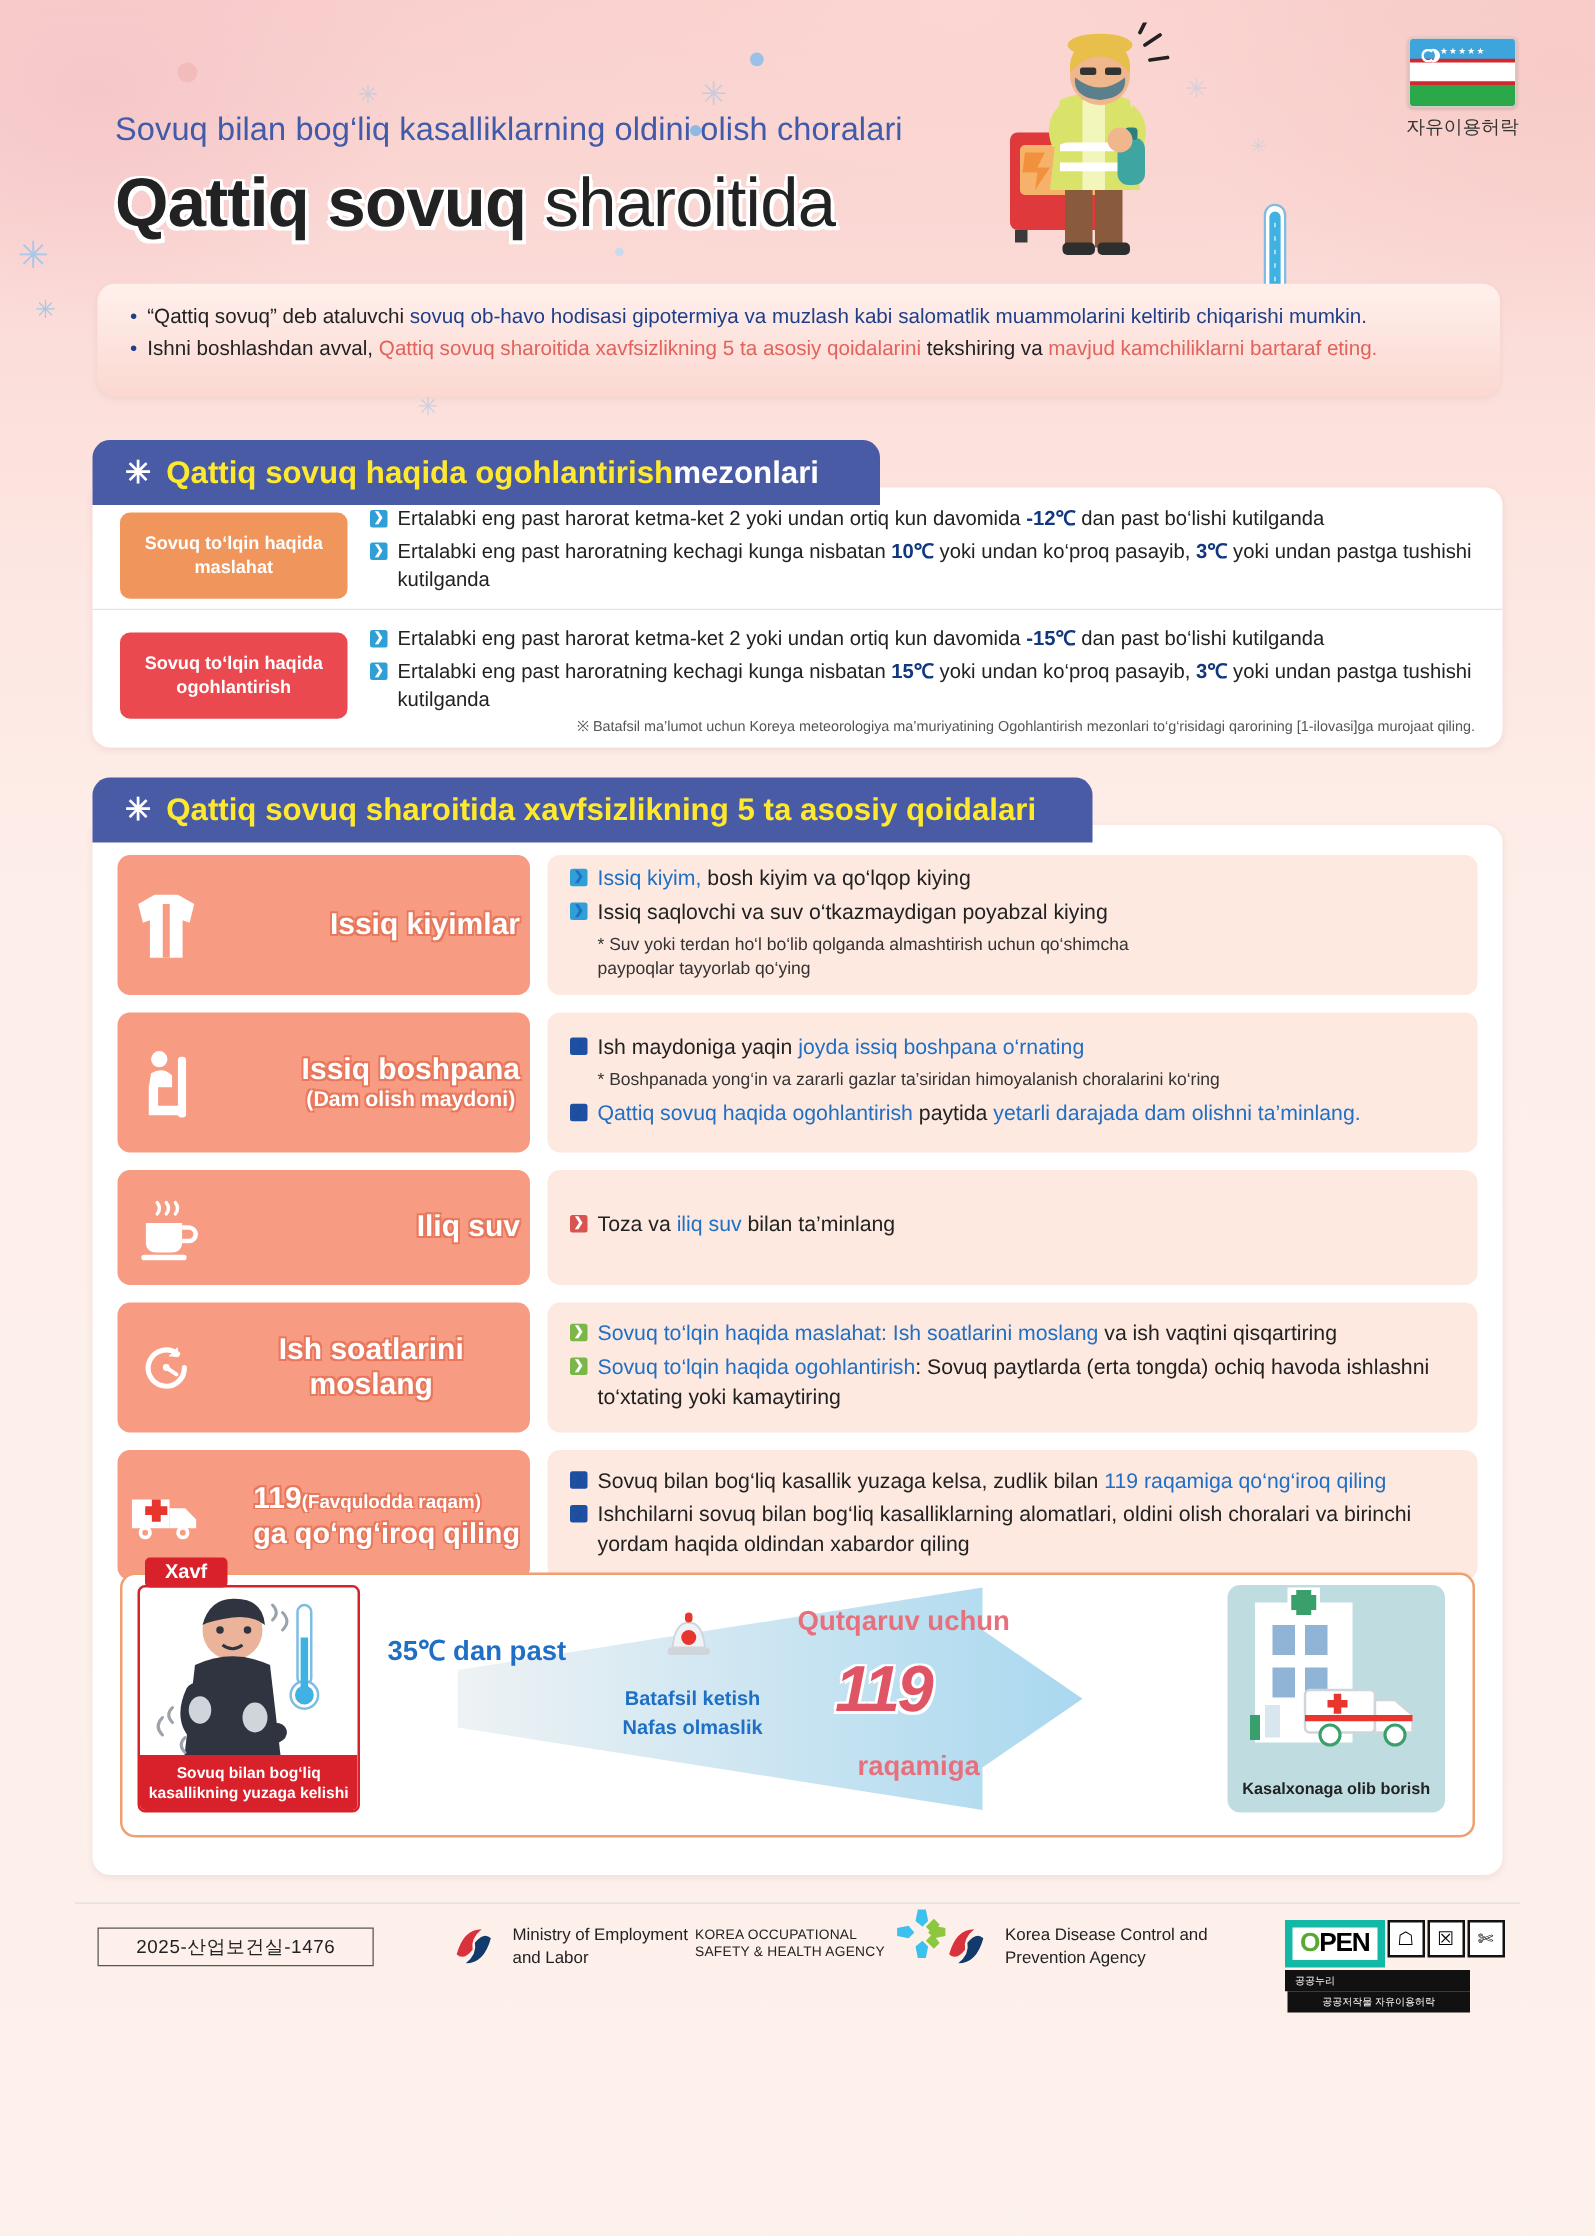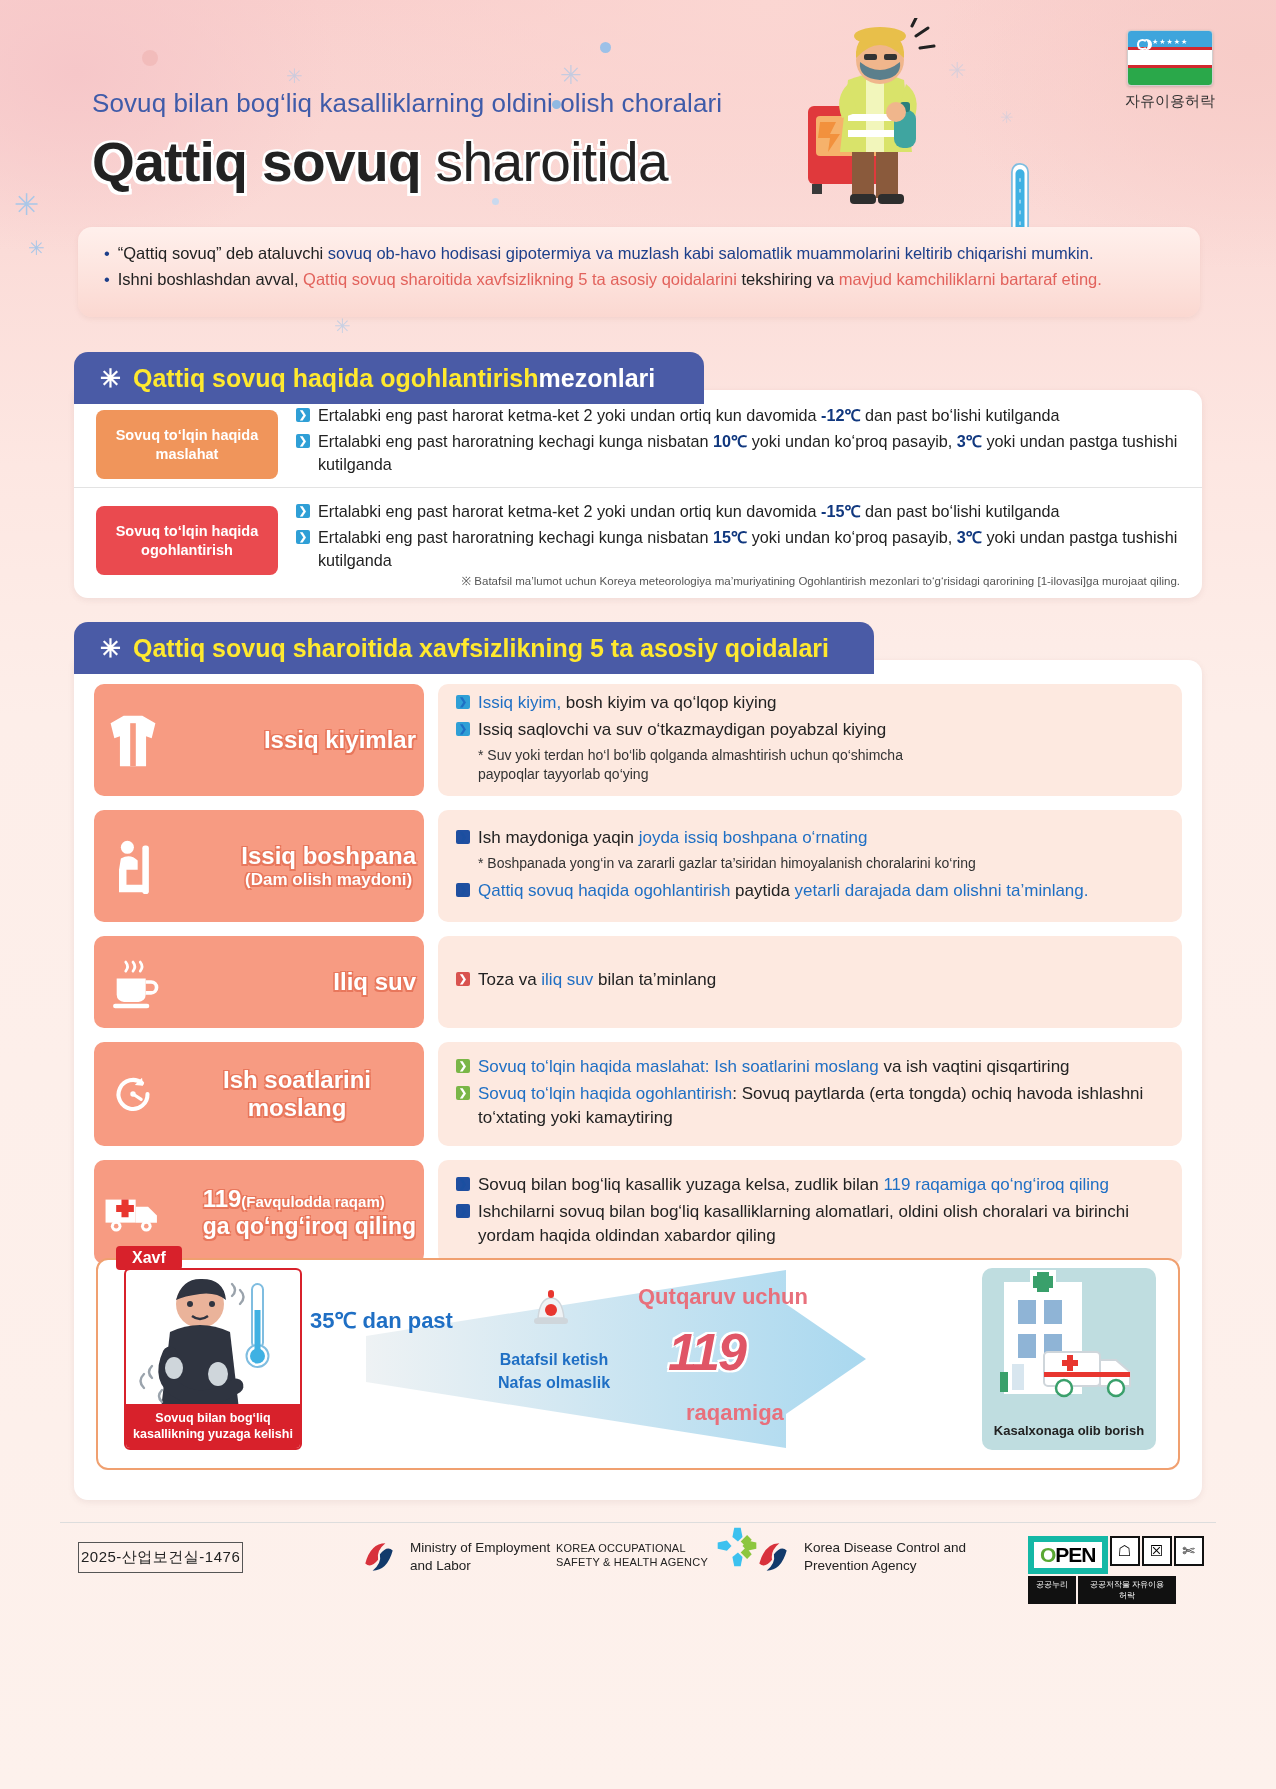--- a/index.html
+++ b/index.html
@@ -149,21 +149,21 @@
   
   #flow {
     position: absolute; left: 96px; top: 1258px; width: 1084px; height: 212px;
     border: 2px solid #f0a070; border-radius: 12px; background: #fff; z-index: 3;
   }
   #xavf-badge {
     position: absolute; left: 18px; top: -14px; background: #d8212b; color: #fff;
     font-size: 16px; font-weight: 700; padding: 3px 16px; border-radius: 4px; z-index: 4;
   }
   #danger-box {
-    position: absolute; left: 26px; top: 8px; width: 178px; height: 182px;
+    position: absolute; left: 12px; top: 8px; width: 178px; height: 182px;
     border: 2px solid #d8212b; border-radius: 6px; background: #fff; overflow: hidden;
   }
   #danger-cap {
     position: absolute; left: 0; right: 0; bottom: 0; background: #d8212b; color: #fff;
     font-size: 12.5px; font-weight: 700; text-align: center; padding: 6px 4px; line-height: 1.3;
   }
   #temp-label { position: absolute; left: 212px; top: 44px; font-size: 22px; font-weight: 700; color: #1f6fc4; }
   #wedge { position: absolute; left: 268px; top: 4px; width: 560px; height: 190px; }
   #symptoms { position: absolute; left: 400px; top: 88px; font-size: 16px; font-weight: 700; color: #1f6fc4; text-align: center; line-height: 1.45; }
   #alarm { position: absolute; left: 432px; top: 28px; width: 42px; height: 44px; }
@@ -175,35 +175,35 @@
     position: absolute; right: 22px; top: 8px; width: 174px; height: 182px;
     background: #bfdde0; border-radius: 10px; overflow: hidden;
   }
   #hosp-cap { position: absolute; left: 0; right: 0; bottom: 12px; text-align: center; font-size: 13px; font-weight: 700; color: #222; }
 
   
   #footer { position: absolute; left: 0; top: 1500px; width: 1276px; height: 289px; }
   #footer-sep { position: absolute; left: 60px; top: 22px; width: 1156px; height: 1px; background: #ddd; }
   #doc-code {
     position: absolute; left: 78px; top: 42px; border: 1px solid #555; color: #222;
-    font-size: 15px; padding: 5px 2px; letter-spacing: .5px;
+    font-size: 15px; padding: 5px 30px; letter-spacing: .5px;
   }
   .logo-block { position: absolute; display: flex; align-items: center; gap: 10px; }
   .logo-text { font-size: 13.5px; color: #222; line-height: 1.3; }
   .logo-text.small { font-size: 11px; letter-spacing: .2px; }
   #open-badge {
     position: absolute; left: 1028px; top: 36px; width: 148px;
   }
   #open-row1 { display: flex; align-items: stretch; }
   #open-left { border: 6px solid #14b8a6; padding: 1px 6px; display: flex; align-items: center; background: #fff; }
   #open-word { font-size: 21px; font-weight: 700; letter-spacing: -1px; }
   #open-word .g { color: #5aa832; }
   #open-right { display: flex; gap: 2px; margin-left: 2px; }
   .open-ico { width: 30px; height: 30px; border: 2px solid #111; background: #fff; display:flex; align-items:center; justify-content:center; font-size: 15px;}
-  #open-row2 { display: flex; margin-top: 2px; }
+  #open-row2 { display: flex; margin-top: 2px; flex-direction: column; }
   #open-b1 { background: #111; color: #fff; font-size: 8px; padding: 3px 8px; }
   #open-b2 { background: #111; color: #fff; font-size: 8px; padding: 3px 8px; margin-left: 2px; flex: 1; text-align: center; }
 </style>
 </head>
 <body>
 
 <div class="deco flake" style="left:14px;top:190px;font-size:30px;">✳</div>
 <div class="deco flake" style="left:28px;top:238px;font-size:20px;">✳</div>
 <div class="deco flake" style="left:286px;top:66px;font-size:20px;opacity:.55;">✳</div>
 <div class="deco flake" style="left:560px;top:62px;font-size:26px;opacity:.65;">✳</div>

